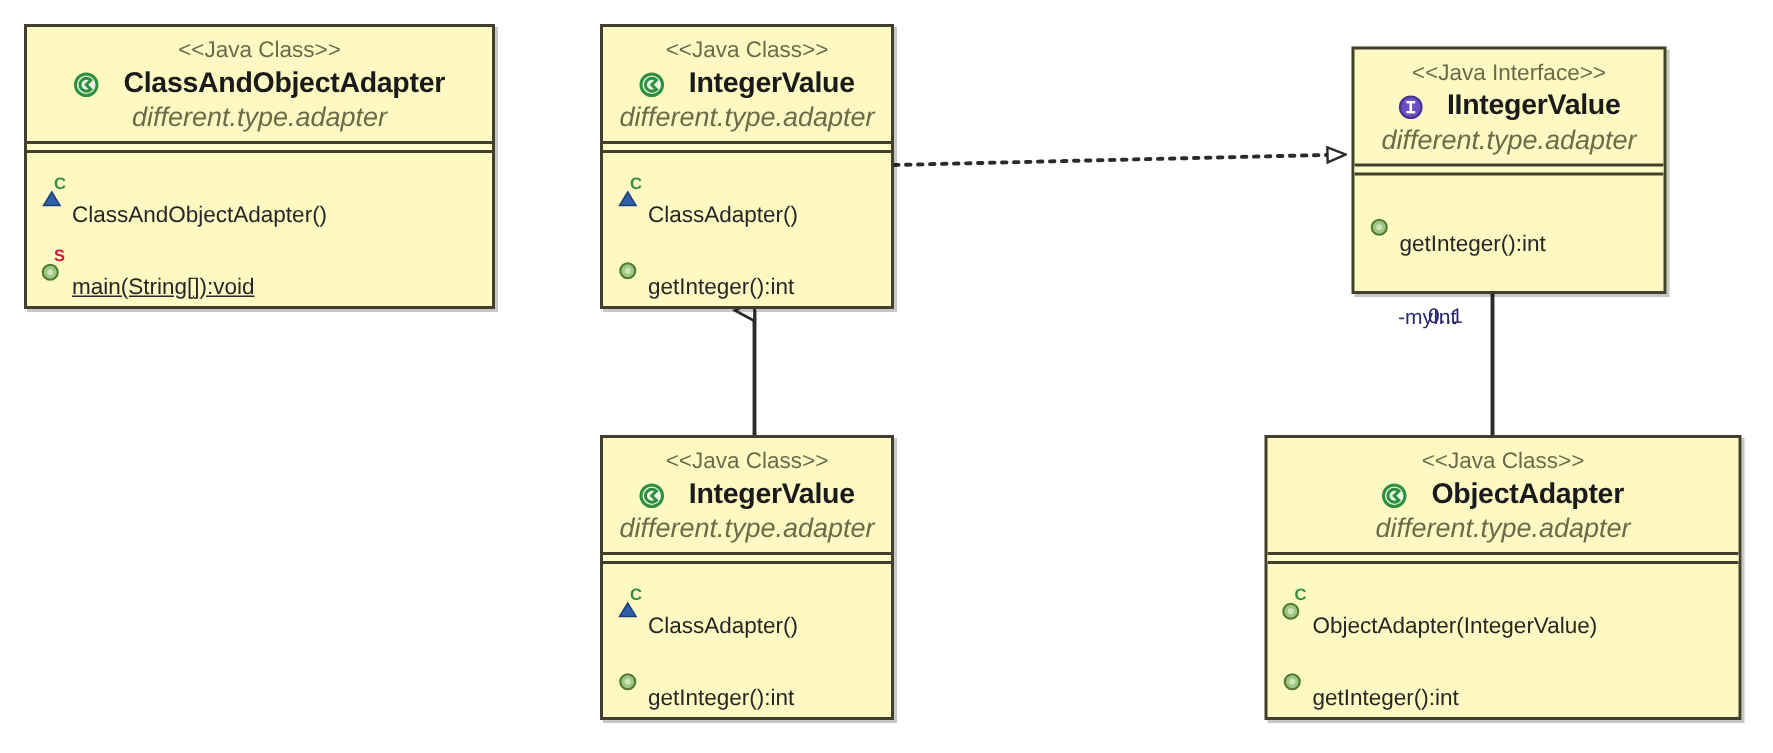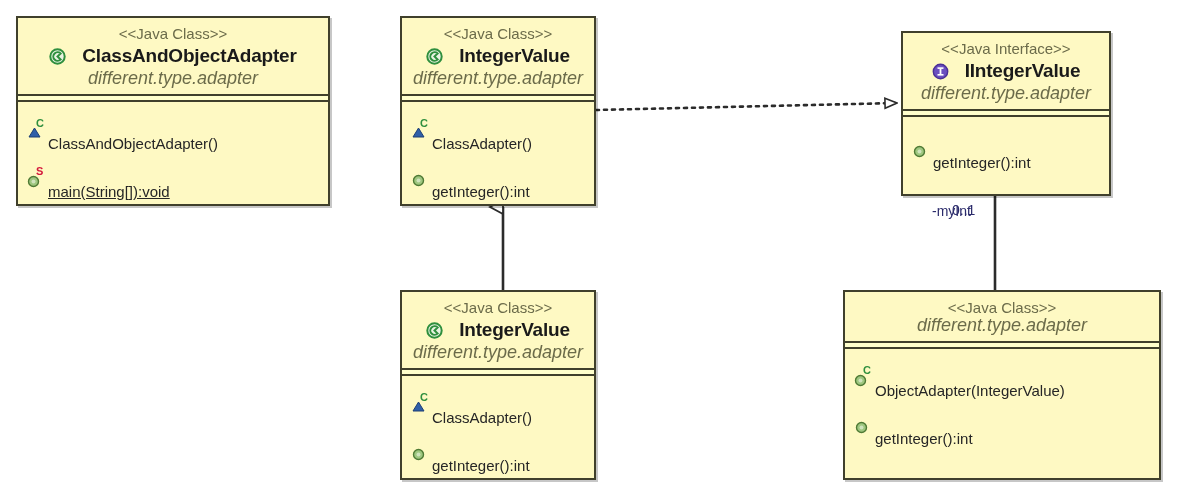--- a/index.html
+++ b/index.html
@@ -286,20 +286,29 @@
         </svg>
       </span>
       <span class="member-label">getInteger():int</span>
     </div>
   </div>
 </div>
 
 <div class="uml-box" style="left:843px; top:290px; width:318px; height:190px;">
   <div class="uml-header">
     <div class="stereotype">&lt;&lt;Java Class&gt;&gt;</div>
+    <div class="classname-row">
+      <span class="icon">
+        <svg width="17" height="17" viewBox="0 0 17 17">
+          <circle cx="8.5" cy="8.5" r="7.2" fill="#e9f3e2" stroke="#2f8f3e" stroke-width="2"></circle>
+          <path d="M11.6,5.4 A4.3,4.3 0 1 0 11.6,11.6 L8.5,8.5 z" fill="none" stroke="#2f8f3e" stroke-width="2"></path>
+        </svg>
+      </span>
+      <span class="classname">ObjectAdapter</span>
+    </div>
     <div class="package">different.type.adapter</div>
   </div>
   <div class="compartment-sep"></div>
   <div class="uml-members">
     <div class="member-row">
       <span class="icon">
         <svg width="17" height="17" viewBox="0 0 17 17">
           <circle cx="7.5" cy="10.5" r="5" fill="#9ec77f" stroke="#4f7a35" stroke-width="1.4"></circle>
           <circle cx="7.5" cy="10.5" r="2" fill="#cfe3bd"></circle>
         </svg>

